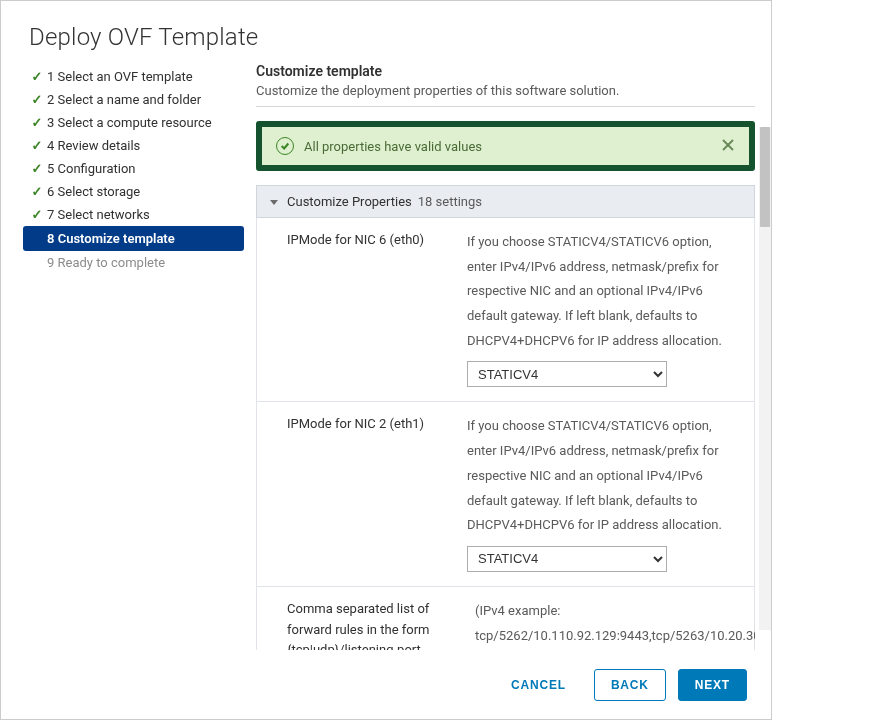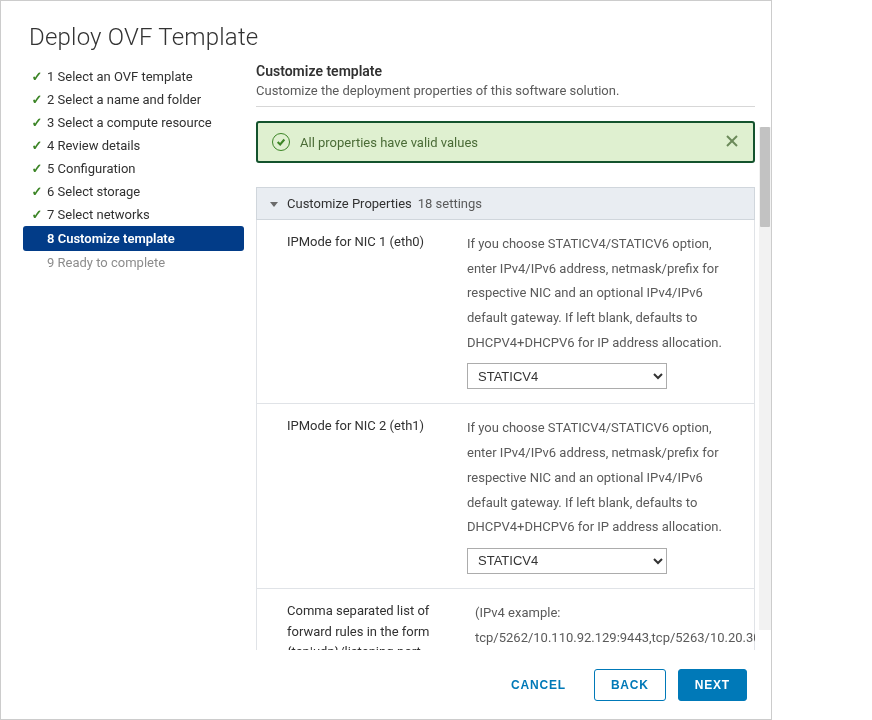--- a/index.html
+++ b/index.html
@@ -85,28 +85,28 @@
   }
   .section-sub {
     font-size: 13px;
     color: #5a5a5a;
     margin-bottom: 8px;
   }
   .sep { border: none; border-top: 1px solid #d7d7d7; margin: 4px 0 14px 0; }
 
   .alert {
     background: #dff0d0;
-    border: 2px solid #14532d;
+    border: 6px solid #14532d;
     border-radius: 3px;
     padding: 10px 14px;
     display: flex;
     align-items: center;
     color: #2a6215;
     font-size: 13px;
-    margin-bottom: 24px;
+    margin-bottom: 14px;
     position: relative;
   }
   .alert .alert-icon {
     width: 18px; height: 18px;
     border: 1.5px solid #3c8526;
     border-radius: 50%;
     display: inline-flex;
     align-items: center;
     justify-content: center;
     margin-right: 10px;
@@ -317,21 +317,21 @@
                 <polygon points="1,3 9,3 5,8"></polygon>
               </svg>
           </span>
           <span>Customize Properties</span>
           <span class="gh-count">18 settings</span>
         </div>
 
         <div class="prop-list">
 
           <div class="prop-row">
-            <div class="prop-label">IPMode for NIC 1 (eth0)</div>
+            <div class="prop-label">IPMode for NIC 6 (eth0)</div>
             <div class="prop-value">
               <span>If you choose STATICV4/STATICV6 option, enter IPv4/IPv6 address, netmask/prefix for respective NIC and an optional IPv4/IPv6 default gateway. If left blank, defaults to DHCPV4+DHCPV6 for IP address allocation.</span>
               <select>
                 <option>STATICV4</option>
               </select>
             </div>
           </div>
 
           <div class="prop-row">
             <div class="prop-label">IPMode for NIC 2 (eth1)</div>

